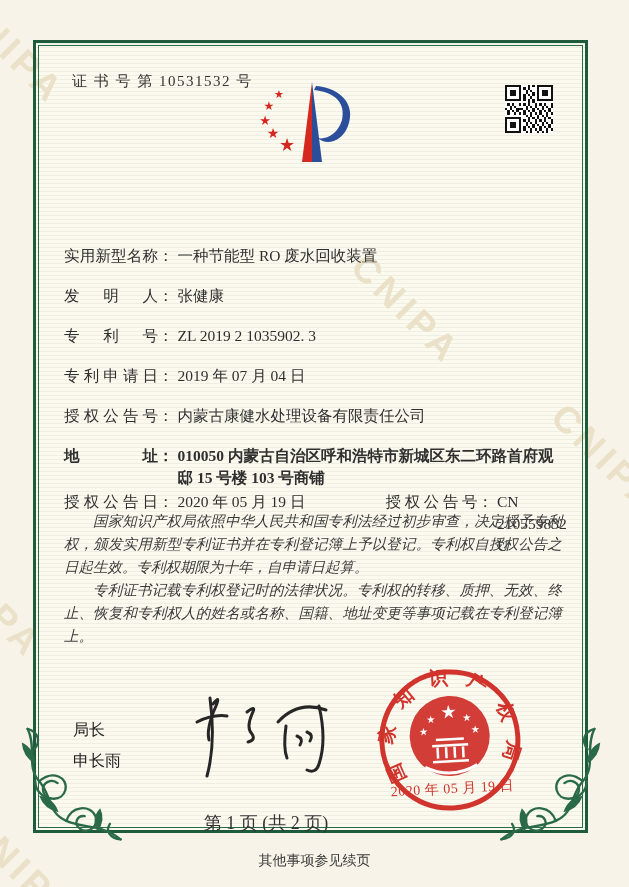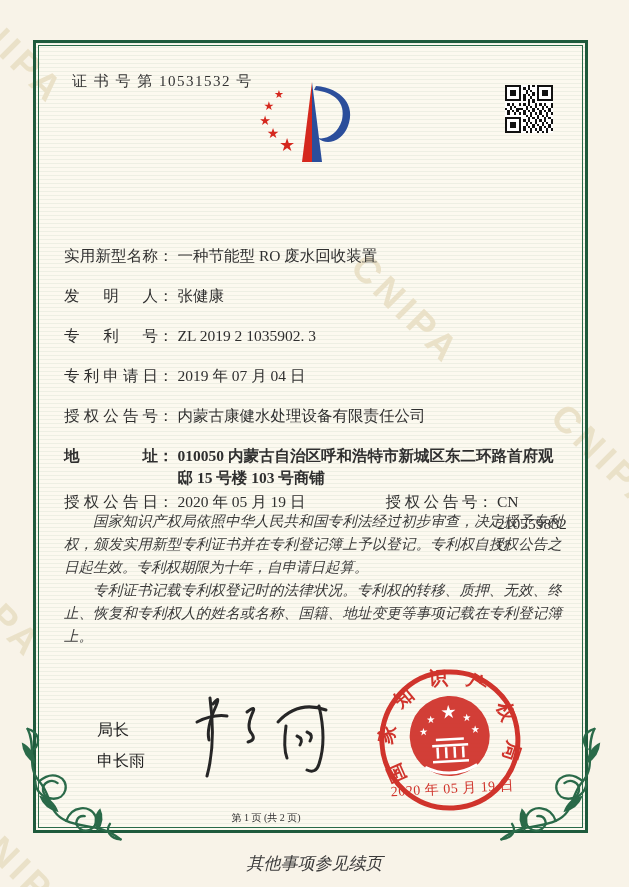--- a/index.html
+++ b/index.html
@@ -71,28 +71,28 @@
 
   
   .legal{
     position:absolute;left:64px;top:510px;width:498px;z-index:3;
     font-size:14.5px;line-height:23px;text-align:justify;color:#3a3a3a;
     font-style:italic;
   }
   .legal p{margin:0;text-indent:2em;}
 
   
-  .signer{position:absolute;left:73px;top:714px;z-index:3;font-size:16px;line-height:31px;color:#222;margin-left:24px;}
+  .signer{position:absolute;left:73px;top:714px;z-index:3;font-size:16px;line-height:31px;color:#222;}
   .signature-svg{position:absolute;left:183px;top:688px;z-index:3;}
   .seal{position:absolute;left:376px;top:666px;width:148px;height:152px;z-index:3;transform:rotate(-3deg);}
   .seal text{font-family:"Liberation Serif",serif;}
 
   
-  .page-info{position:absolute;left:33px;top:811px;width:466px;z-index:3;text-align:center;font-size:10px;color:#333;}
-  .note{position:absolute;left:0;top:852px;width:629px;z-index:5;text-align:center;font-size:17px;font-style:italic;color:#3a3a3a;}
+  .page-info{position:absolute;left:33px;top:811px;width:466px;z-index:3;text-align:center;font-size:18px;color:#333;}
+  .note{position:absolute;left:0;top:852px;width:629px;z-index:5;text-align:center;font-size:14px;color:#3a3a3a;}
 </style>
 </head>
 <body>
 
 <div class="page">
 
   <div class="wm" style="left:-24px;top:-14px;">CNIPA</div>
   <div class="wm" style="left:372px;top:246px;">CNIPA</div>
   <div class="wm" style="left:572px;top:396px;">CNIPA</div>
   <div class="wm" style="left:-46px;top:540px;">CNIPA</div>

